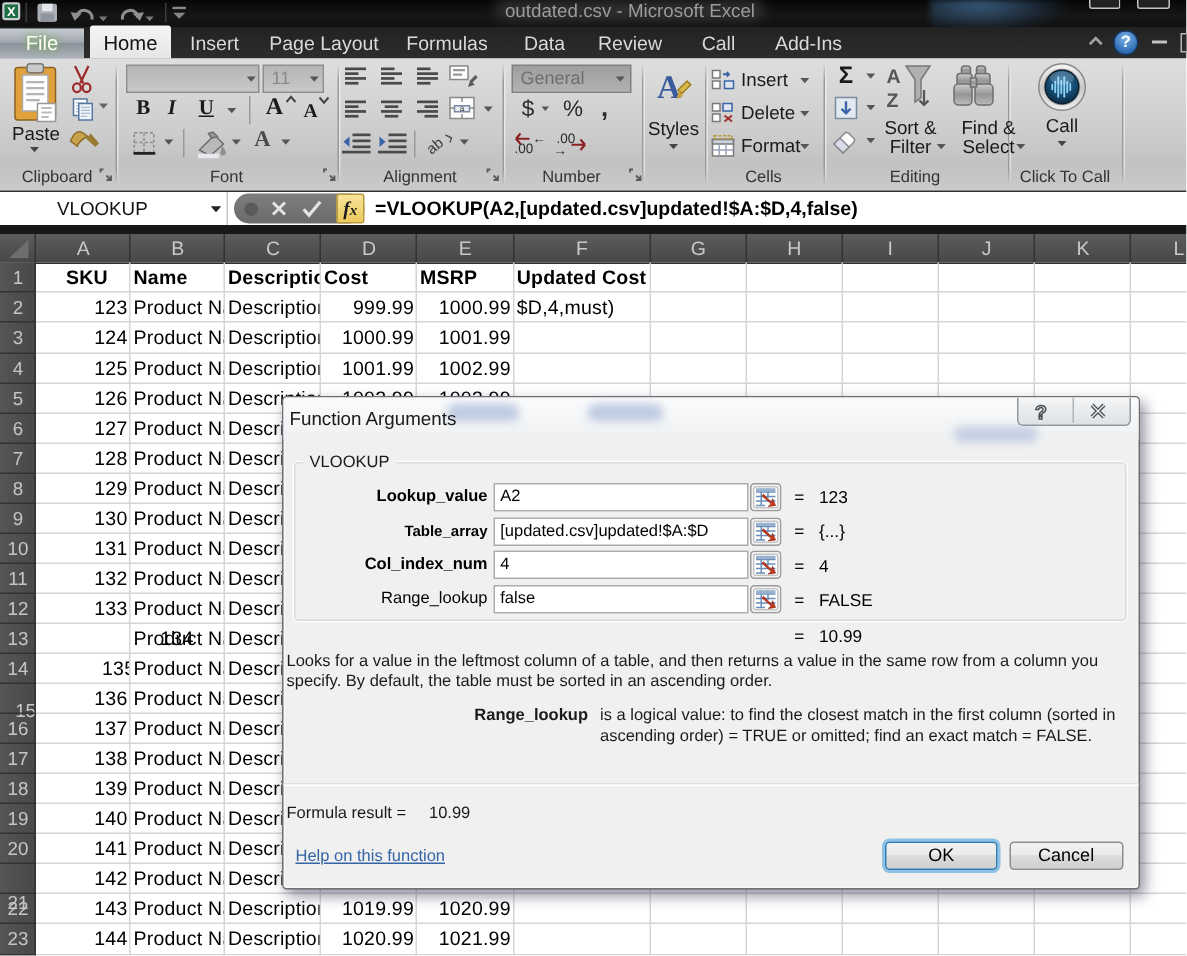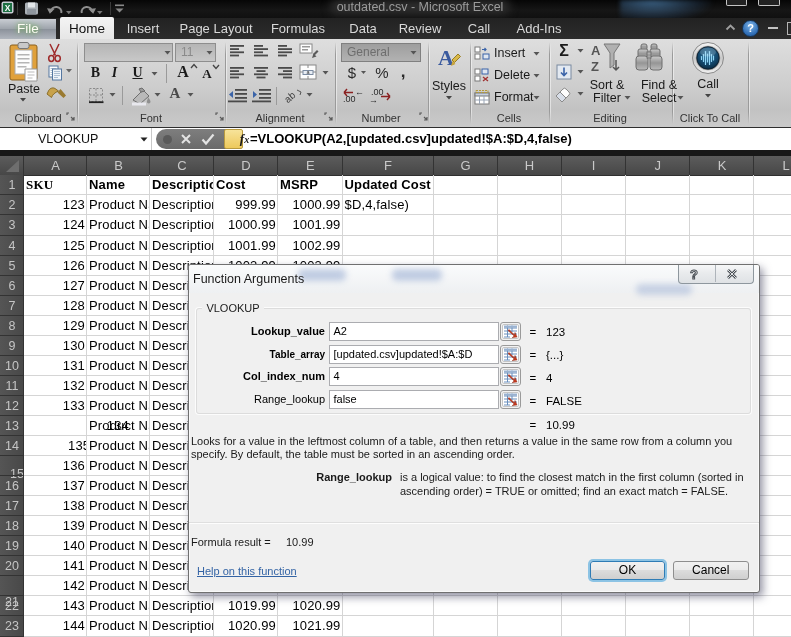--- a/index.html
+++ b/index.html
@@ -392,21 +392,21 @@
 <div class="abs" style="left:151px;top:127.5px;width:1px;height:22.5px;background:#c9c9c9;"></div>
 <div class="abs" style="left:156px;top:129px;width:87px;height:19.5px;background:linear-gradient(#7e7e7e,#6a6a6a);border-radius:10px;"></div>
 <div class="abs" style="left:163px;top:134.5px;width:9px;height:9px;border-radius:50%;background:#5a5a5a;"></div>
 <svg class="abs" style="left:179px;top:132px" width="14" height="14" viewBox="0 0 14 14">
     <path d="M3 3 L11 11 M11 3 L3 11" stroke="#e3e3e3" stroke-width="2"></path>
   </svg>
 <svg class="abs" style="left:200px;top:131px" width="16" height="16" viewBox="0 0 16 16">
     <path d="M2.5 8.5 L6 12.5 L13.5 3.5" stroke="#e3e3e3" stroke-width="2.2" fill="none"></path>
   </svg>
 <div class="abs" style="left:224px;top:128.5px;width:18.5px;height:20px;background:linear-gradient(#f7e39a,#edc95c);border:1px solid #b89a40;box-sizing:border-box;border-radius:2px;"></div>
-<div class="abs" style="left:225px;top:130px;width:39px;height:17px;color:#1a1a1a;font-size:13px;font-style:italic;font-weight:bold;font-family:'Liberation Serif',serif;text-align:center;line-height:17px;">f<span style="font-size:10px;">x</span></div>
+<div class="abs" style="left:225px;top:130px;width:17px;height:17px;color:#1a1a1a;font-size:13px;font-style:italic;font-weight:bold;font-family:'Liberation Serif',serif;text-align:center;line-height:17px;">f<span style="font-size:10px;">x</span></div>
 <div class="abs" style="left:250px;top:128px;width:520px;height:22px;color:#000;font-size:13px;font-weight:bold;line-height:22px;">=VLOOKUP(A2,[updated.csv]updated!$A:$D,4,false)</div>
 <div class="abs" style="left:0;top:150px;width:791px;height:6px;background:#181818;"></div>
 <div class="abs" style="left:0;top:156px;width:791px;height:19.3px;background:linear-gradient(#5c5c5c,#474747);"></div>
 <svg class="abs" style="left:0;top:156px" width="24" height="19" viewBox="0 0 24 19">
     <path d="M19 4 V16 H6 z" fill="#6e6e6e"></path>
   </svg>
 <div class="hdrL" style="left:24px;top:156px;width:63px;height:19.3px;">A</div>
 <div class="hdrL" style="left:87px;top:156px;width:63px;height:19.3px;">B</div>
 <div class="hdrL" style="left:150px;top:156px;width:64px;height:19.3px;">C</div>
 <div class="hdrL" style="left:214px;top:156px;width:64px;height:19.3px;">D</div>
@@ -509,21 +509,21 @@
 <div class="gl" style="left:24px;top:455.0px;width:767px;height:1px;"></div>
 <div class="gl" style="left:24px;top:475.1px;width:767px;height:1px;"></div>
 <div class="gl" style="left:24px;top:495.1px;width:767px;height:1px;"></div>
 <div class="gl" style="left:24px;top:515.2px;width:767px;height:1px;"></div>
 <div class="gl" style="left:24px;top:535.2px;width:767px;height:1px;"></div>
 <div class="gl" style="left:24px;top:555.2px;width:767px;height:1px;"></div>
 <div class="gl" style="left:24px;top:575.3px;width:767px;height:1px;"></div>
 <div class="gl" style="left:24px;top:595.4px;width:767px;height:1px;"></div>
 <div class="gl" style="left:24px;top:615.4px;width:767px;height:1px;"></div>
 <div class="gl" style="left:24px;top:635.5px;width:767px;height:1px;"></div>
-<div class="cell" style="left:24.0px;top:175.3px;width:62.0px;font-weight:bold;padding-left:2px;box-sizing:border-box;font-family:Liberation Serif, serif;">SKU</div>
+<div class="cell" style="left:24.0px;top:175.3px;width:62.0px;font-weight:bold;padding-left:20px;box-sizing:border-box;">SKU</div>
 <div class="cell" style="left:87.0px;top:175.3px;width:62.0px;font-weight:bold;padding-left:2px;box-sizing:border-box;">Name</div>
 <div class="cell" style="left:150.0px;top:175.3px;width:63.0px;font-weight:bold;padding-left:2px;box-sizing:border-box;">Description</div>
 <div class="cell" style="left:214.0px;top:175.3px;width:63.0px;font-weight:bold;padding-left:2px;box-sizing:border-box;">Cost</div>
 <div class="cell" style="left:278.0px;top:175.3px;width:63.5px;font-weight:bold;padding-left:2px;box-sizing:border-box;">MSRP</div>
 <div class="cell" style="left:342.5px;top:175.3px;width:90.0px;font-weight:bold;padding-left:2px;box-sizing:border-box;">Updated Cost</div>
 <div class="cell num" style="left:24.0px;top:195.4px;width:62.0px;padding-right:1px;box-sizing:border-box;">123</div>
 <div class="cell" style="left:87.0px;top:195.4px;width:62.0px;padding-left:2px;box-sizing:border-box;">Product Name</div>
 <div class="cell" style="left:150.0px;top:195.4px;width:63.0px;padding-left:2px;box-sizing:border-box;">Description of</div>
 <div class="cell num" style="left:214.0px;top:195.4px;width:63.0px;padding-right:1px;box-sizing:border-box;">999.99</div>
 <div class="cell num" style="left:278.0px;top:195.4px;width:63.5px;padding-right:1px;box-sizing:border-box;">1000.99</div>
@@ -625,21 +625,21 @@
 <div class="cell num" style="left:24.0px;top:596.4px;width:62.0px;padding-right:1px;box-sizing:border-box;">143</div>
 <div class="cell" style="left:87.0px;top:596.4px;width:62.0px;padding-left:2px;box-sizing:border-box;">Product Name</div>
 <div class="cell" style="left:150.0px;top:596.4px;width:63.0px;padding-left:2px;box-sizing:border-box;">Description of</div>
 <div class="cell num" style="left:214.0px;top:596.4px;width:63.0px;padding-right:1px;box-sizing:border-box;">1019.99</div>
 <div class="cell num" style="left:278.0px;top:596.4px;width:63.5px;padding-right:1px;box-sizing:border-box;">1020.99</div>
 <div class="cell num" style="left:24.0px;top:616.4px;width:62.0px;padding-right:1px;box-sizing:border-box;">144</div>
 <div class="cell" style="left:87.0px;top:616.4px;width:62.0px;padding-left:2px;box-sizing:border-box;">Product Name</div>
 <div class="cell" style="left:150.0px;top:616.4px;width:63.0px;padding-left:2px;box-sizing:border-box;">Description of</div>
 <div class="cell num" style="left:214.0px;top:616.4px;width:63.0px;padding-right:1px;box-sizing:border-box;">1020.99</div>
 <div class="cell num" style="left:278.0px;top:616.4px;width:63.5px;padding-right:1px;box-sizing:border-box;">1021.99</div>
-<div class="cell" style="left:342.5px;top:195.4px;width:90.0px;padding-left:2px;box-sizing:border-box;">$D,4,false)</div>
+<div class="cell" style="left:342.5px;top:195.4px;width:90.0px;padding-left:2px;box-sizing:border-box;">$D,4,must)</div>
 <div class="abs" style="left:188px;top:264px;width:572px;height:329px;
 background:#f0f0f0;border:1px solid #707070;border-radius:3px;box-sizing:border-box;
 box-shadow:3px 4px 9px rgba(60,60,90,.55),0 0 0 1px rgba(255,255,255,.6) inset;"></div>
 <div class="abs" style="left:189px;top:265px;width:570px;height:28px;background:linear-gradient(#fafbfc,#eef0f2);border-radius:2px 2px 0 0;"></div>
 <div class="abs" style="left:298px;top:269px;width:48px;height:12px;background:#aebedb;border-radius:5px;filter:blur(3px);opacity:.75;"></div>
 <div class="abs" style="left:392px;top:269px;width:50px;height:12px;background:#aebedb;border-radius:5px;filter:blur(3px);opacity:.75;"></div>
 <div class="abs" style="left:636px;top:284px;width:56px;height:11px;background:#b5c3dd;border-radius:5px;filter:blur(3px);opacity:.7;"></div>
 <div class="abs" style="left:193px;top:271px;width:200px;height:16px;color:#1a1a1a;font-size:12.5px;line-height:16px;">Function Arguments</div>
 <div class="abs" style="left:678px;top:264.5px;width:76px;height:19px;background:linear-gradient(#f6f7f8,#e9ebed 45%,#dfe2e5);
 border:1px solid #8e979e;border-top:none;border-radius:0 0 4px 4px;box-sizing:border-box;"></div>

